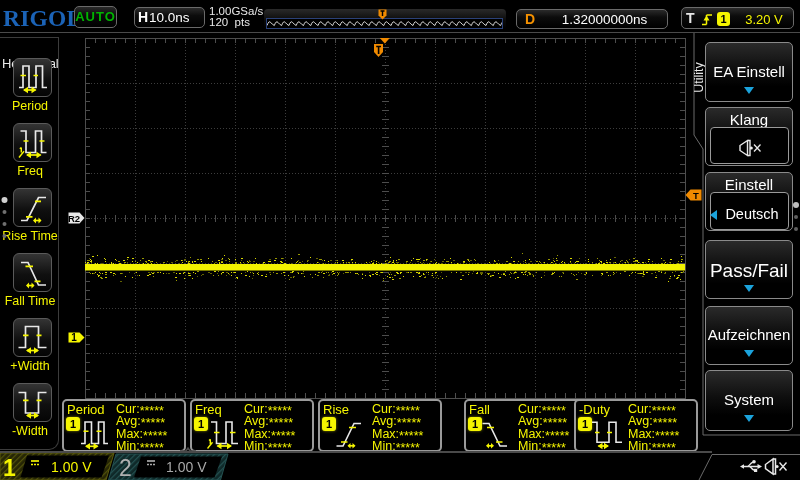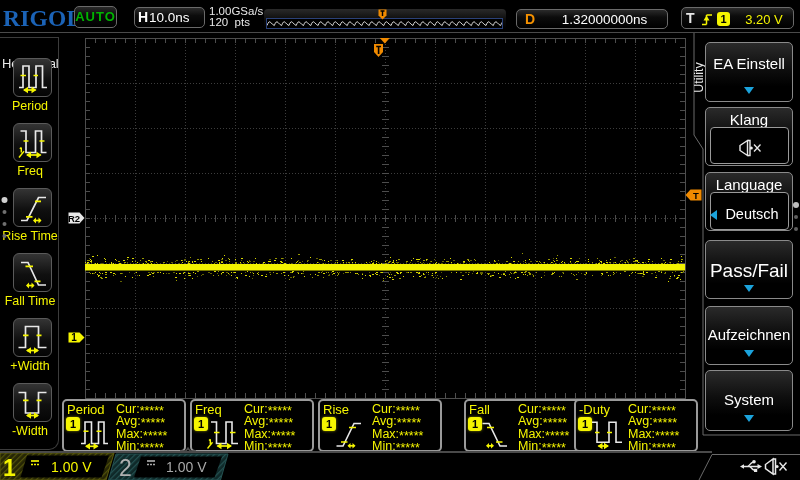--- a/index.html
+++ b/index.html
@@ -1186,36 +1186,36 @@
 </svg>
 
 <svg class="abs" style="left:690px; top:32px;" width="110" height="420">
   <path d="M4,1 V103 L13,117 V403 H110" stroke="#6a6a6a" stroke-width="1" fill="none"></path>
 </svg>
 <div class="abs" style="left:692px; top:96px; width:37px; height:13px;
   transform:rotate(-90deg); transform-origin:0 0; color:#e8e8e8;
   font-size:12.5px; text-align:center;">Utility</div>
 
 <div class="btn" style="top:42px; height:60px;">
-  <div style="margin-top:12px; font-size:15px;">EA Einstell</div>
+  <div style="margin-top:20px; font-size:15px;">EA Einstell</div>
 </div>
 <div class="tri-dn" style="left:744px; top:87px;"></div>
 
 <div class="btn" style="top:107px; height:59px;">
   <div style="margin-top:3px; font-size:15px;">Klang</div>
 </div>
 <div class="ibox" style="left:710px; top:127px; width:79px; height:37px;"></div>
 <svg class="abs" style="left:739px; top:139px;" width="24" height="18">
   <path d="M1,6.5 L8.5,1.5 V16.5 L1,11.5 z M8.5,1.5 h2.5 v15 h-2.5" fill="none" stroke="#e8e8e8" stroke-width="1.4"></path>
   <circle cx="12.3" cy="9" r="1.5" fill="#e8e8e8"></circle>
   <path d="M15,5.5 l6.5,7 M21.5,5.5 l-6.5,7" stroke="#e8e8e8" stroke-width="1.3"></path>
 </svg>
 
 <div class="btn" style="top:172px; height:59px;">
-  <div style="margin-top:3px; font-size:15px;">Language</div>
+  <div style="margin-top:3px; font-size:15px;">Einstell</div>
 </div>
 <div class="ibox" style="left:710px; top:192px; width:79px; height:38px;"></div>
 <div class="abs" style="left:710px; top:210px; width:0; height:0;
   border-top:5px solid transparent; border-bottom:5px solid transparent;
   border-right:7px solid #1ba3dc;"></div>
 <div class="abs" style="left:722px; top:206px; width:60px; text-align:center; color:#fff; font-size:14.5px;">Deutsch</div>
 
 <div class="btn" style="top:240px; height:59px;">
   <div style="margin-top:19px; font-size:19px;">Pass/Fail</div>
 </div>

